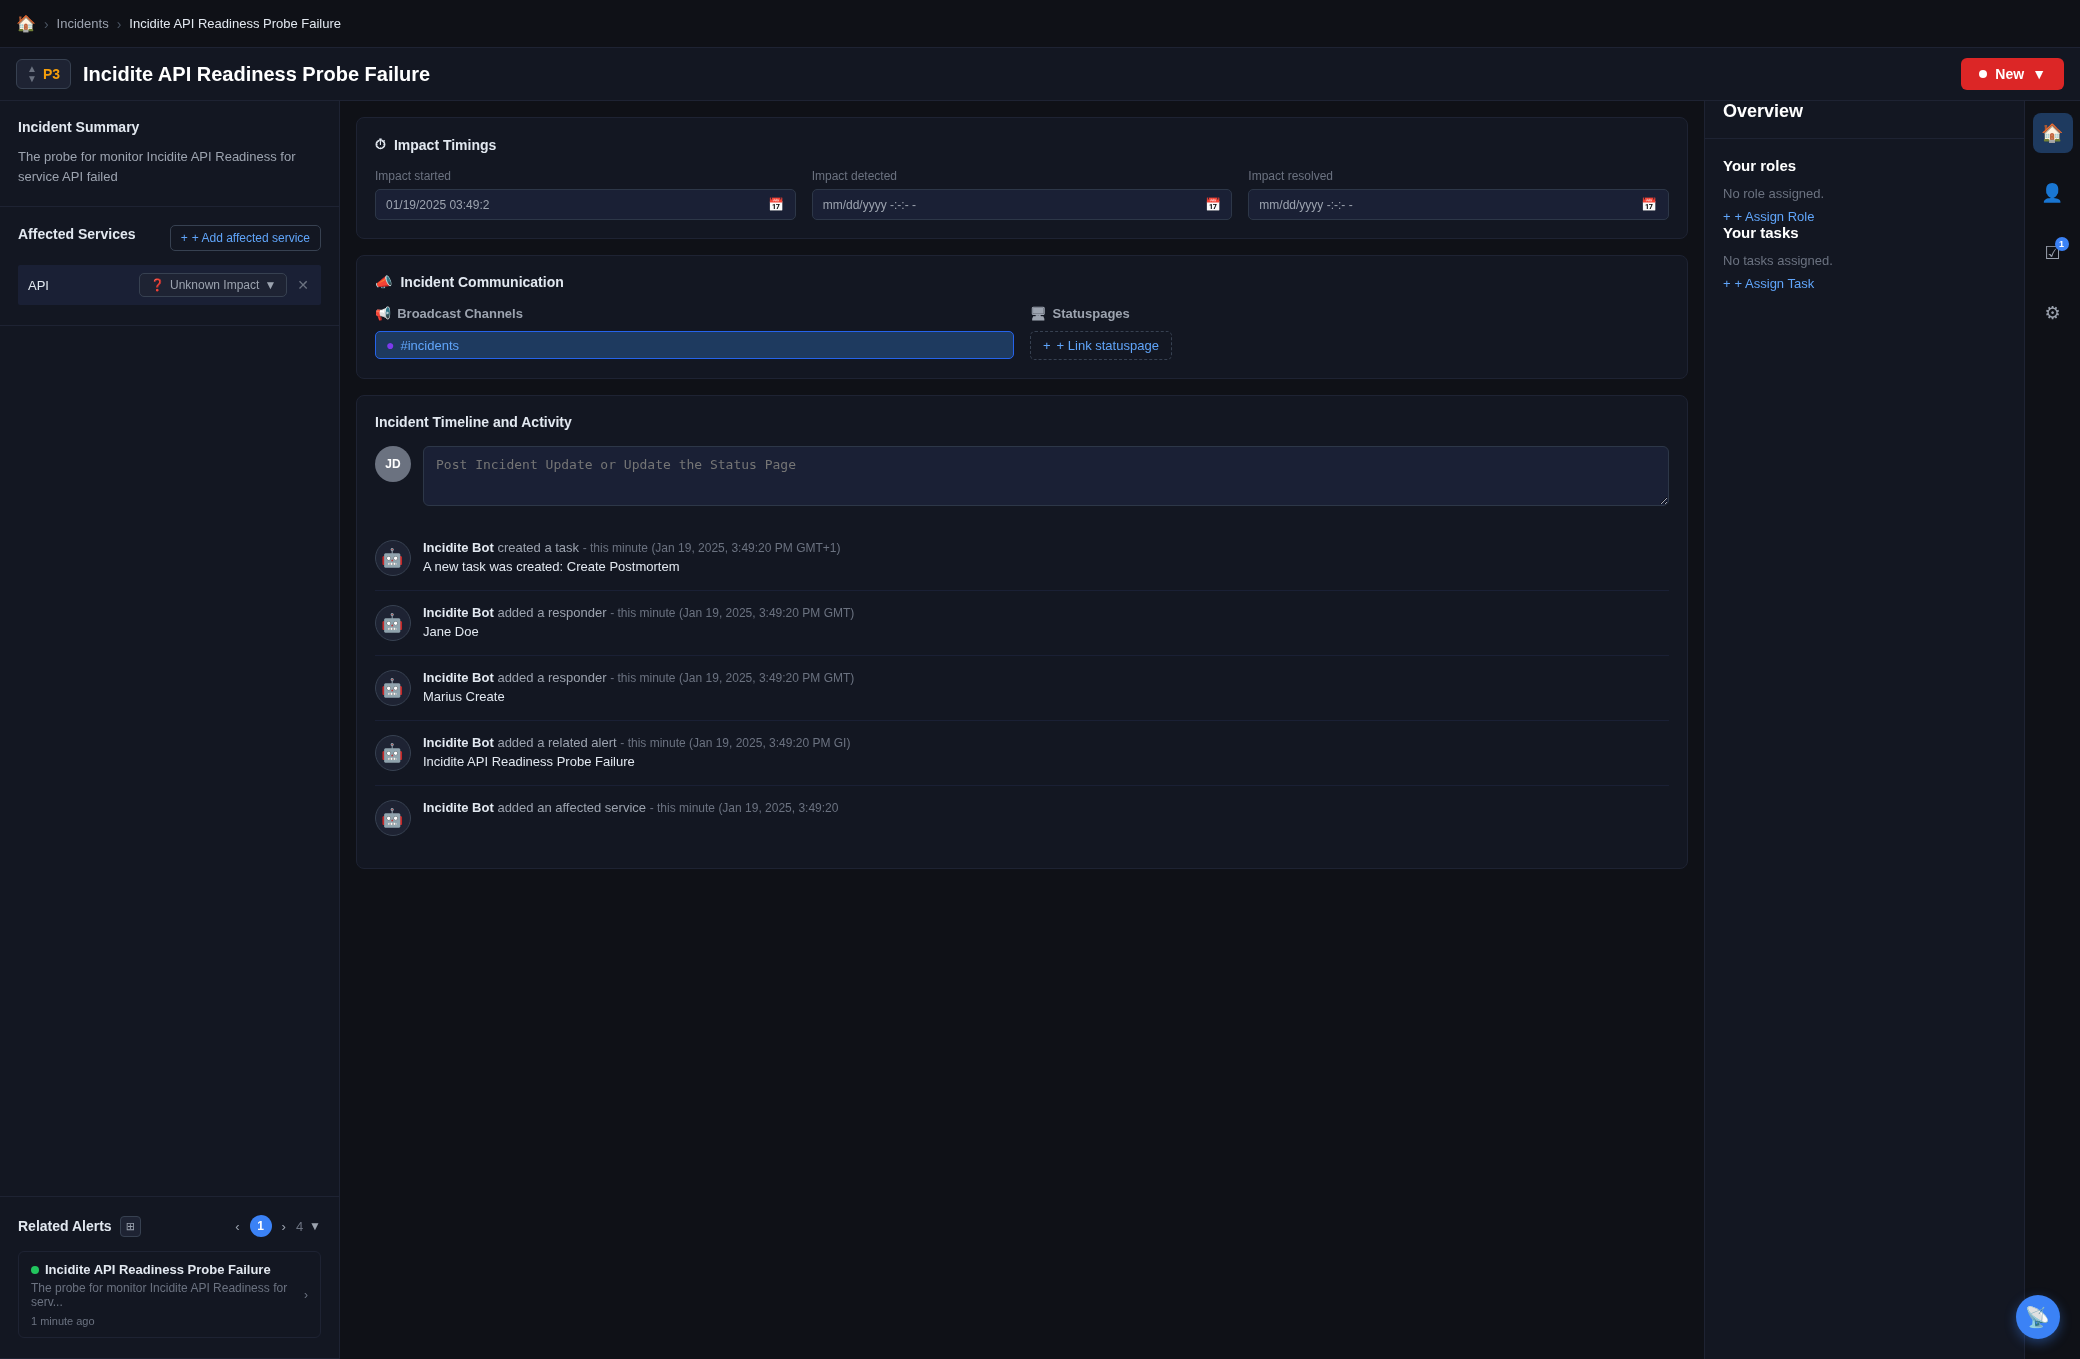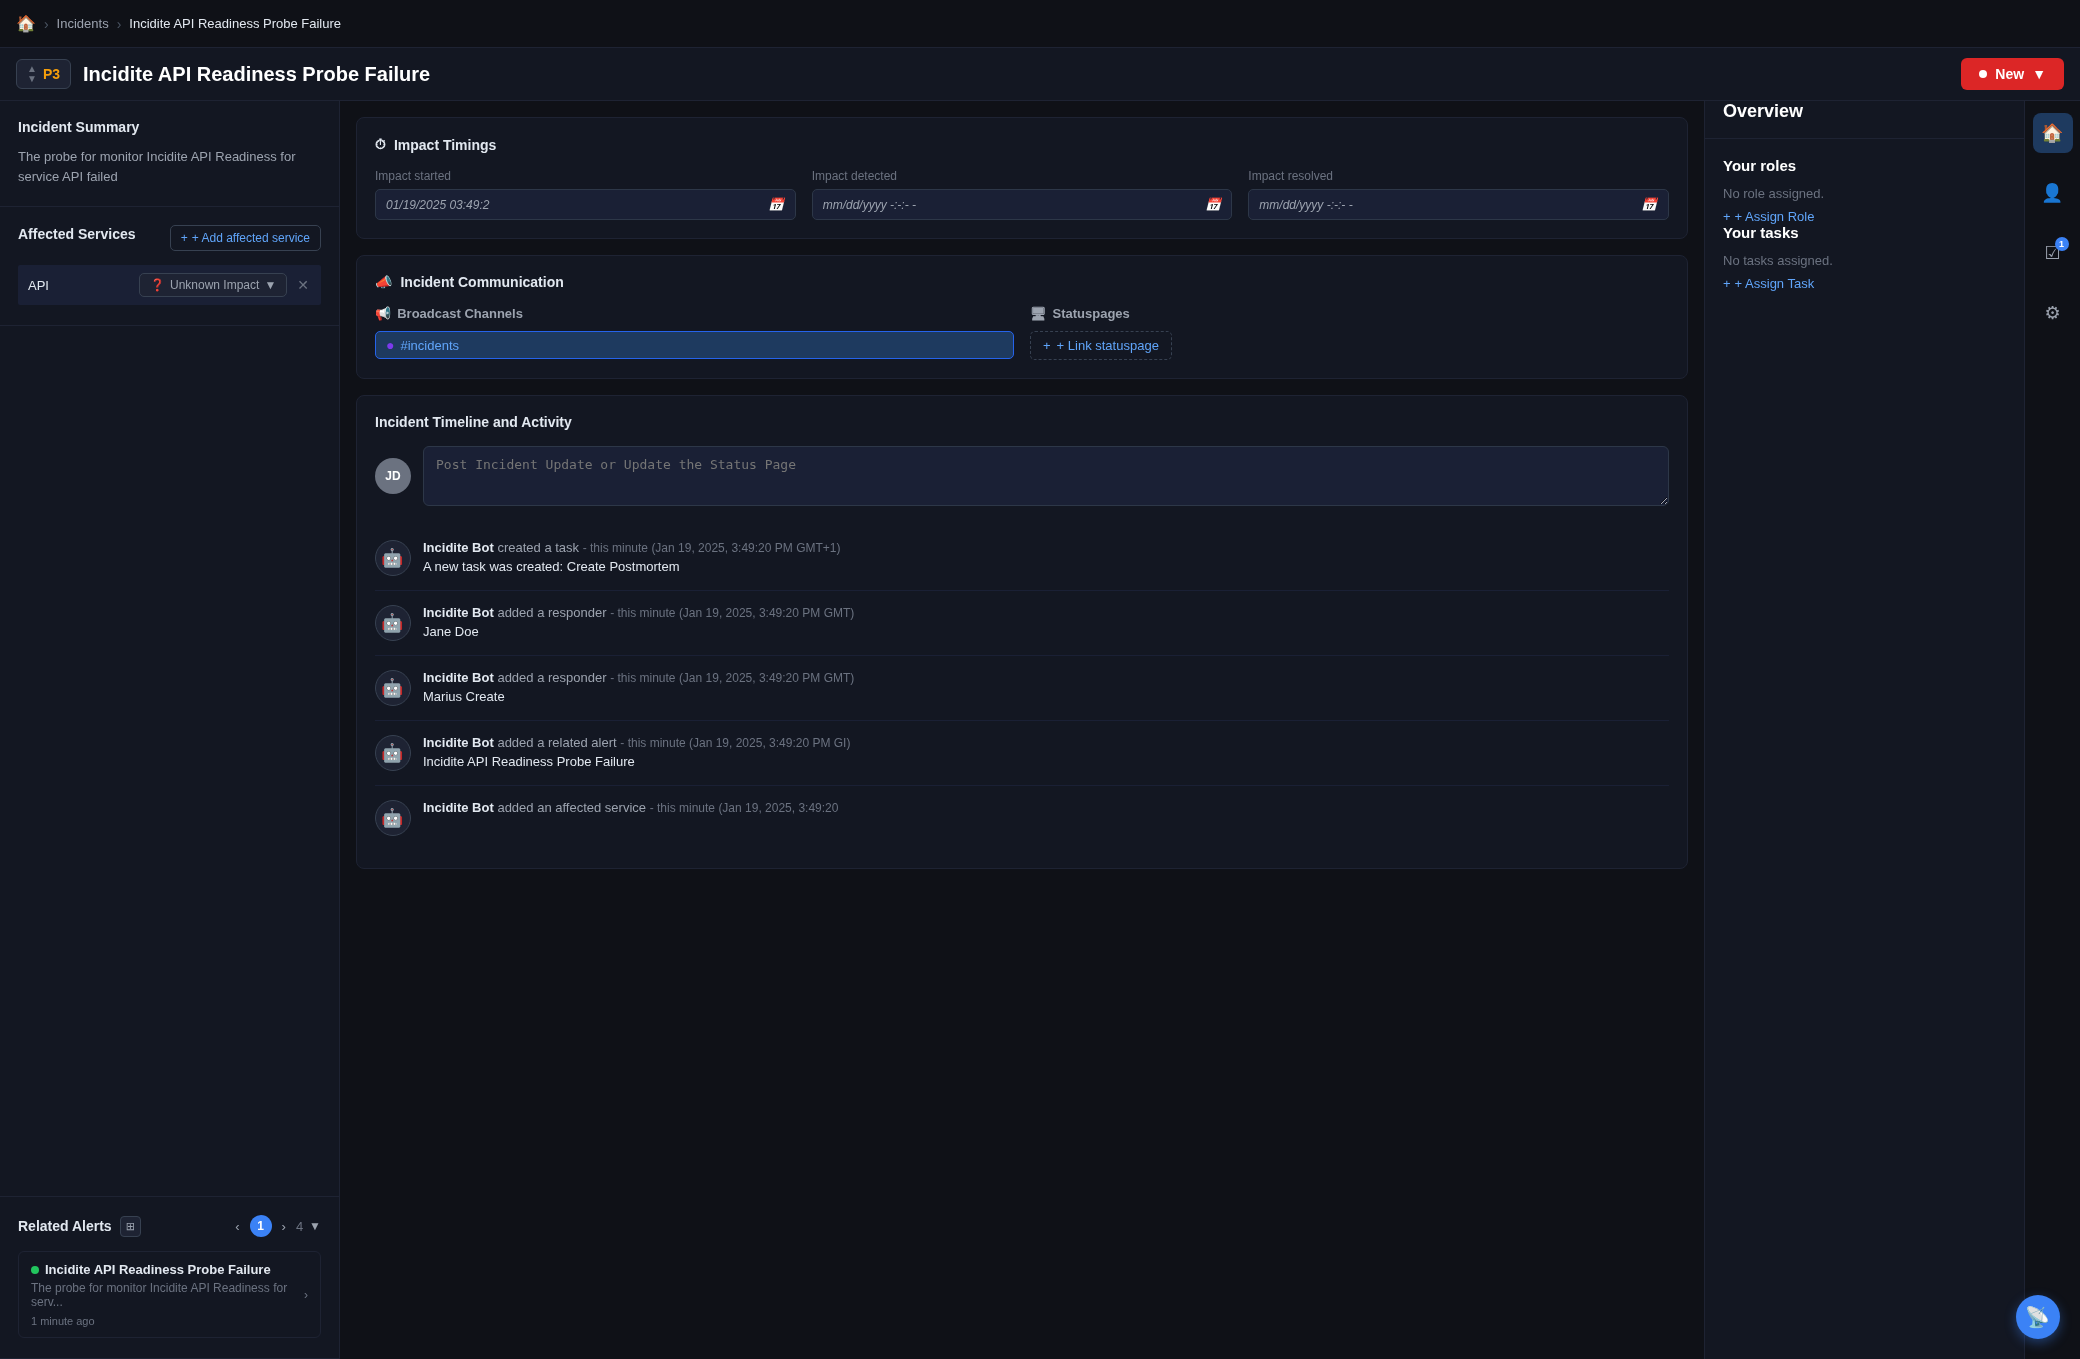--- a/index.html
+++ b/index.html
@@ -265,21 +265,20 @@
       background: #1a2035;
       border: 1px solid #2d3748;
       border-radius: 5px;
       padding: 7px 10px;
       color: #9ca3af;
       font-size: 12px;
       width: 100%;
       display: flex;
       align-items: center;
       justify-content: space-between;
-      font-style: italic;
     }
     .timing-input-icon { color: #4b5563; font-size: 13px; }
 
     
     .comm-grid {
       display: grid;
       grid-template-columns: 1fr 1fr;
       gap: 16px;
     }
     .comm-section-label {
@@ -315,21 +314,21 @@
       display: flex;
       align-items: center;
       gap: 6px;
     }
 
     
     .timeline-input-area {
       display: flex;
       gap: 12px;
       margin-bottom: 20px;
-      align-items: center;
+      align-items: flex-start;
     }
     .avatar {
       width: 36px; height: 36px;
       border-radius: 50%;
       background: #6b7280;
       display: flex; align-items: center; justify-content: center;
       font-weight: 700; font-size: 12px; color: #fff;
       flex-shrink: 0;
     }
     .timeline-textarea {

